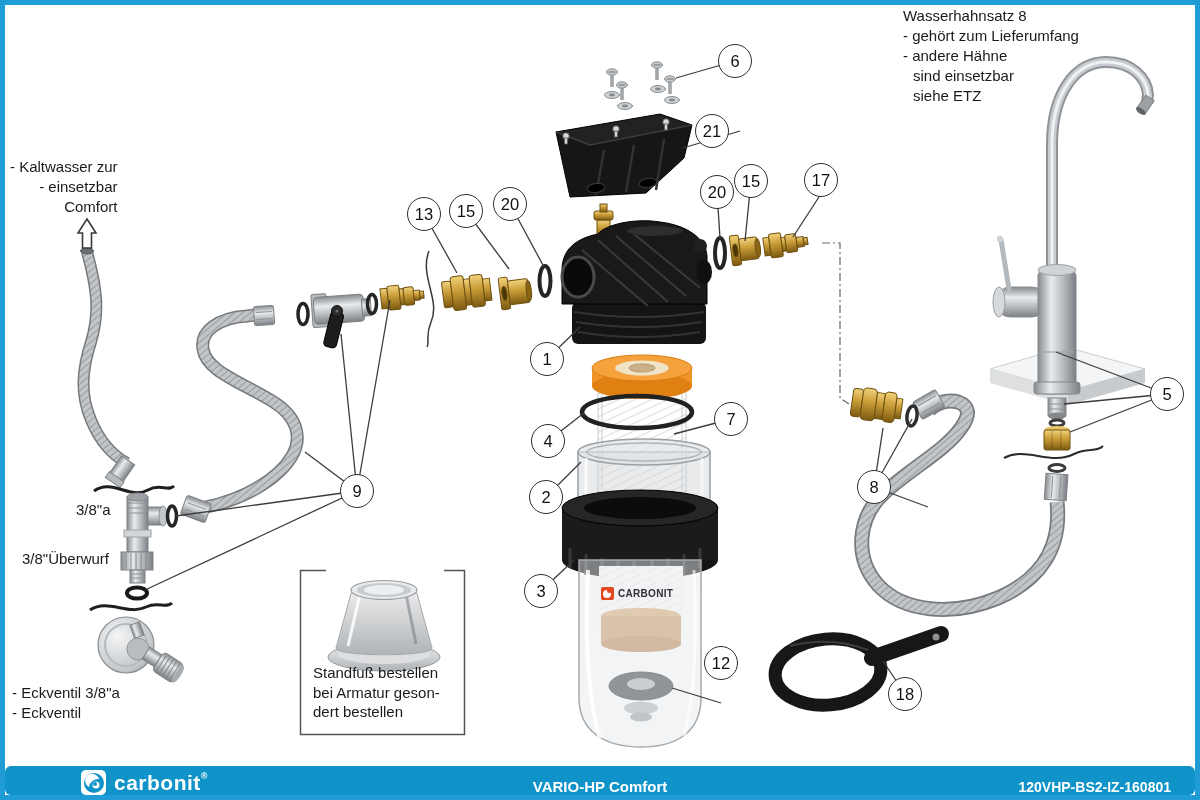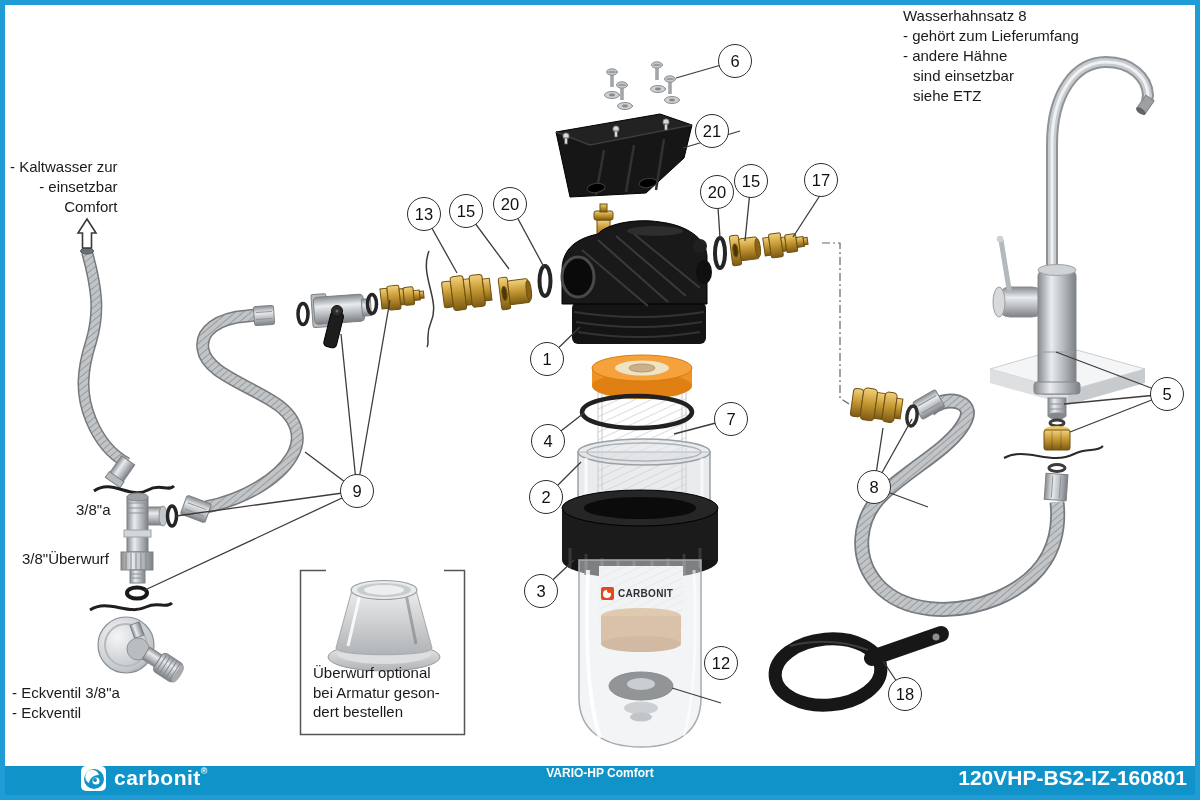--- a/index.html
+++ b/index.html
@@ -12,27 +12,27 @@
   .callout{position:absolute;z-index:20;width:34px;height:34px;border-radius:50%;
            background:#fff;border:1.6px solid #2e2e2e;box-sizing:border-box;
            display:flex;align-items:center;justify-content:center;
            font-size:16.5px;color:#111;}
   .bowl-label{position:absolute;left:601px;top:587px;z-index:16;display:flex;align-items:center;gap:4px;}
   .bowl-logo{width:13px;height:13px;border-radius:2px;background:#e2491f;position:relative;flex:0 0 auto;}
   .bowl-logo .w{position:absolute;left:2px;top:3px;width:8px;height:8px;border-radius:50%;background:#fff;}
   .bowl-logo .o{position:absolute;left:6px;top:1px;width:5px;height:5px;border-radius:50%;background:#e2491f;}
   .bowl-label span.t{font-size:10px;font-weight:bold;letter-spacing:.3px;color:#2f3038;}
   .footer{position:absolute;left:5px;right:5px;bottom:5px;height:29px;z-index:30;
-          display:flex;align-items:flex-start;}
+          display:flex;align-items:flex-end;border-radius:6px;}
   .logo-box{width:25px;height:25px;background:#fff;border-radius:5px;margin-left:76px;
             display:flex;align-items:center;justify-content:center;flex:0 0 auto;}
   .brand{color:#fff;font-size:21px;font-weight:bold;letter-spacing:.5px;margin-left:8px;}
   .brand sup{font-size:9px;vertical-align:top;line-height:10px;}
-  .model{position:absolute;left:50%;transform:translateX(-50%);color:#fff;font-size:12px;font-weight:bold;}
-  .code{margin-left:auto;margin-right:8px;color:#fff;font-size:21px;font-weight:bold;}
+  .model{position:absolute;left:50%;transform:translateX(-50%);color:#fff;font-size:15px;font-weight:bold;}
+  .code{margin-left:auto;margin-right:24px;color:#fff;font-size:14px;font-weight:bold;}
 </style>
 </head>
 <body>
 
 <div class="stage">
 
 <svg class="art" width="1200" height="800" viewBox="0 0 1200 800">
   <defs>
     <linearGradient id="brass" x1="0" y1="0" x2="0" y2="1">
       <stop offset="0" stop-color="#f2d27c"></stop>
@@ -430,21 +430,21 @@
 
 <div class="note" style="left:76px;top:500px;">3/8"a</div>
 <div class="note" style="left:22px;top:549px;">3/8"Überwurf</div>
 
 <div class="note" style="left:12px;top:683px;">
   <div>- Eckventil 3/8"a</div>
   <div>- Eckventil</div>
 </div>
 
 <div class="note" style="left:313px;top:663px;line-height:19.5px;">
-  <div>Überwurf optional</div>
+  <div>Standfuß bestellen</div>
   <div>bei Armatur geson-</div>
   <div>dert bestellen</div>
 </div>
 
 <div class="bowl-label">
   <span class="bowl-logo">
         <span class="w"></span>
         <span class="o"></span>
       </span>
   <span class="t">CARBONIT</span>

